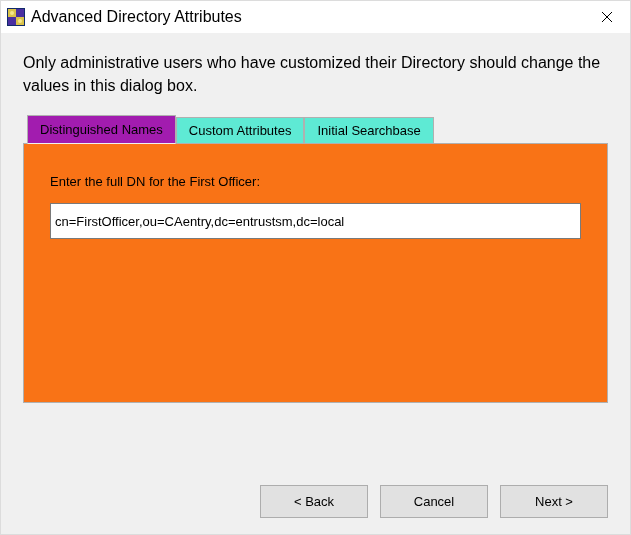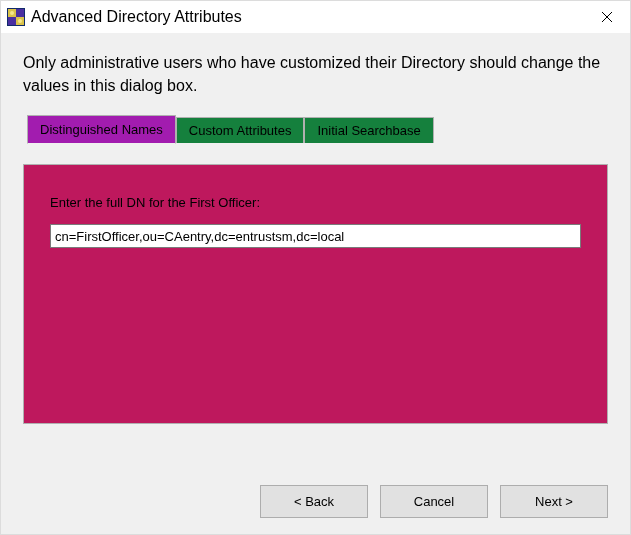--- a/index.html
+++ b/index.html
@@ -72,61 +72,60 @@
     align-items: flex-end;
     position: relative;
     z-index: 2;
     margin-left: 4px;
   }
   .tab {
     font-size: 13px;
     padding: 5px 12px 5px 12px;
     border: 1px solid #b0b0b0;
     border-bottom: none;
-    background: #15803d;
+    background: #5eead4;
     position: relative;
     margin-right: 0;
     cursor: default;
   }
   .tab.active {
     background: #a21caf;
     border-color: #b0b0b0;
     border-bottom: 1px solid #f0f0f0;
     margin-bottom: -1px;
     padding-top: 6px;
     padding-bottom: 6px;
     z-index: 3;
   }
   .tab:not(.active) {
     border-left: 1px solid #b0b0b0;
   }
   .tabpanel {
     border: 1px solid #b0b0b0;
-    background: #be185d;
+    background: #f97316;
     padding: 30px 26px 20px 26px;
     height: 260px;
     box-sizing: border-box;
     position: relative;
     z-index: 1;
-    margin-top: 21px;
   }
   .field-label {
     font-size: 13px;
     margin-bottom: 14px;
   }
   .textfield {
     width: 100%;
     box-sizing: border-box;
     font-family: "Segoe UI", Tahoma, sans-serif;
     font-size: 13px;
     padding: 3px 4px;
     border: 1px solid #7a7a7a;
     background: #ffffff;
     outline: none;
-    height: 24px;
+    height: 36px;
   }
   .buttons {
     position: absolute;
     right: 22px;
     bottom: 16px;
     display: flex;
     gap: 12px;
   }
   .btn {
     min-width: 108px;

